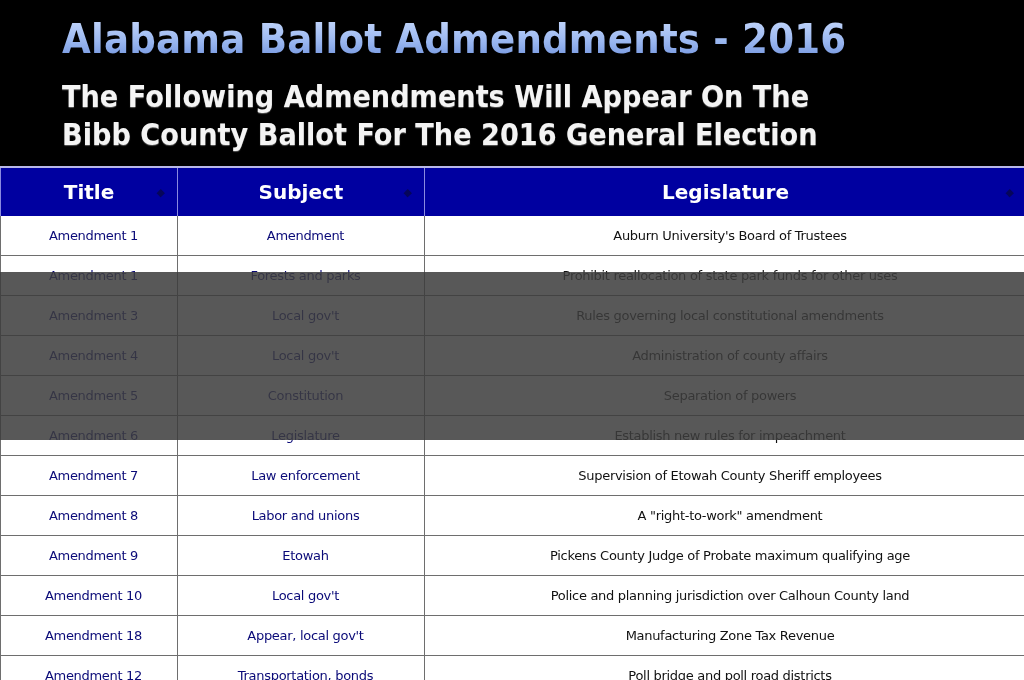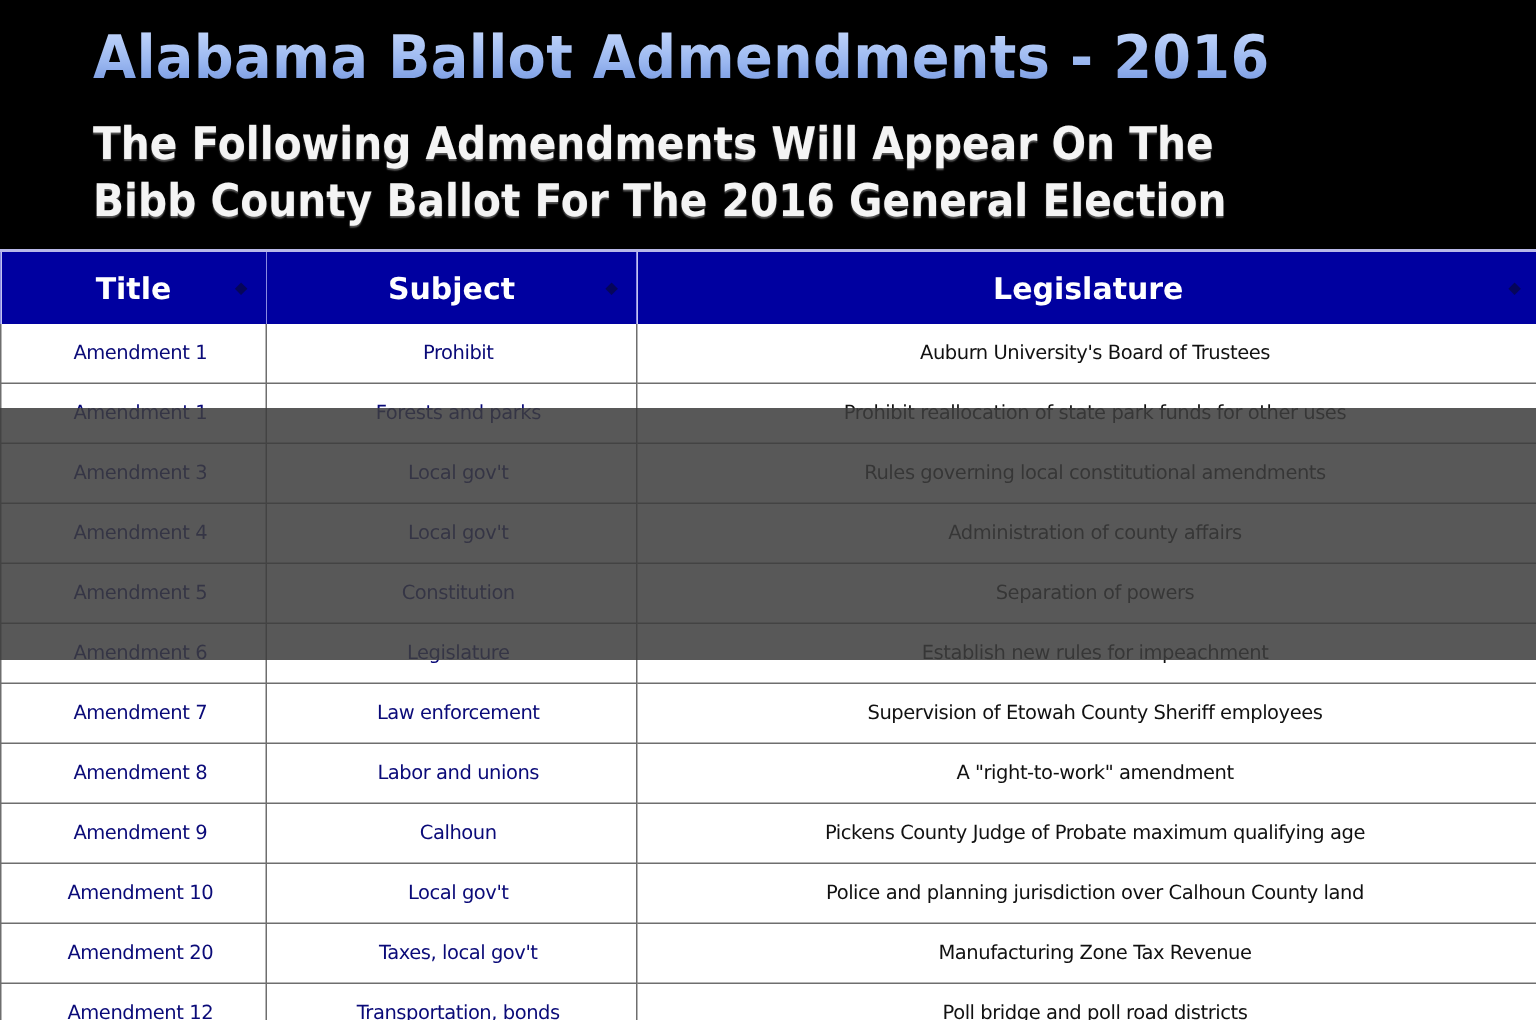--- a/index.html
+++ b/index.html
@@ -100,21 +100,21 @@
         </th>
         <th>
           <span>Legislature</span>
           <span class="sort-icon">◆</span>
         </th>
       </tr>
     </thead>
     <tbody>
       <tr>
         <td class="title-cell">Amendment 1</td>
-        <td class="subject-cell">Prohibit</td>
+        <td class="subject-cell">Amendment</td>
         <td class="desc-cell">Auburn University's Board of Trustees</td>
       </tr>
       <tr>
         <td class="title-cell">Amendment 1</td>
         <td class="subject-cell">Forests and parks</td>
         <td class="desc-cell">Prohibit reallocation of state park funds for other uses</td>
       </tr>
       <tr>
         <td class="title-cell">Amendment 3</td>
         <td class="subject-cell">Local gov't</td>
@@ -140,31 +140,31 @@
         <td class="subject-cell">Law enforcement</td>
         <td class="desc-cell">Supervision of Etowah County Sheriff employees</td>
       </tr>
       <tr>
         <td class="title-cell">Amendment 8</td>
         <td class="subject-cell">Labor and unions</td>
         <td class="desc-cell">A "right-to-work" amendment</td>
       </tr>
       <tr>
         <td class="title-cell">Amendment 9</td>
-        <td class="subject-cell">Calhoun</td>
+        <td class="subject-cell">Etowah</td>
         <td class="desc-cell">Pickens County Judge of Probate maximum qualifying age</td>
       </tr>
       <tr>
         <td class="title-cell">Amendment 10</td>
         <td class="subject-cell">Local gov't</td>
         <td class="desc-cell">Police and planning jurisdiction over Calhoun County land</td>
       </tr>
       <tr>
-        <td class="title-cell">Amendment 20</td>
-        <td class="subject-cell">Taxes, local gov't</td>
+        <td class="title-cell">Amendment 18</td>
+        <td class="subject-cell">Appear, local gov't</td>
         <td class="desc-cell">Manufacturing Zone Tax Revenue</td>
       </tr>
       <tr>
         <td class="title-cell">Amendment 12</td>
         <td class="subject-cell">Transportation, bonds</td>
         <td class="desc-cell">Poll bridge and poll road districts</td>
       </tr>
     </tbody>
   </table>
 </div>

